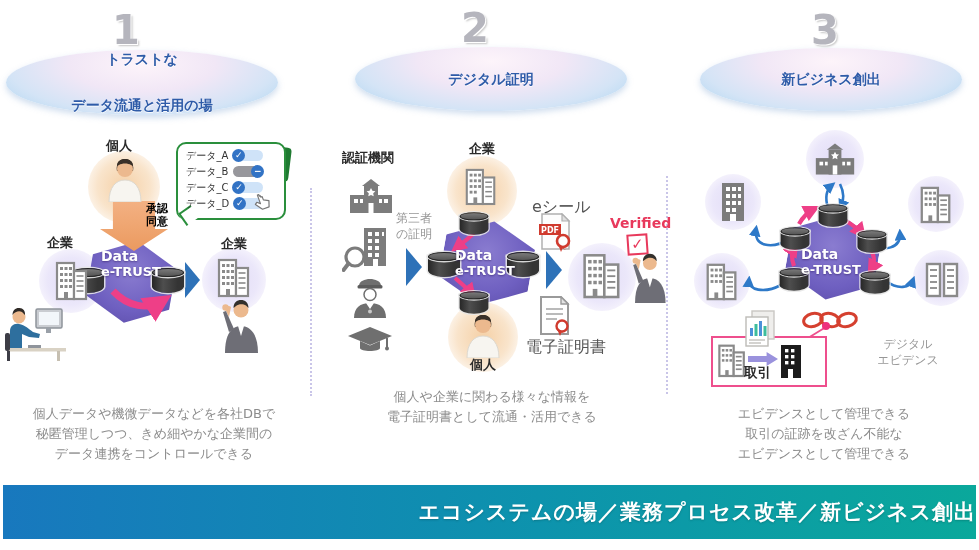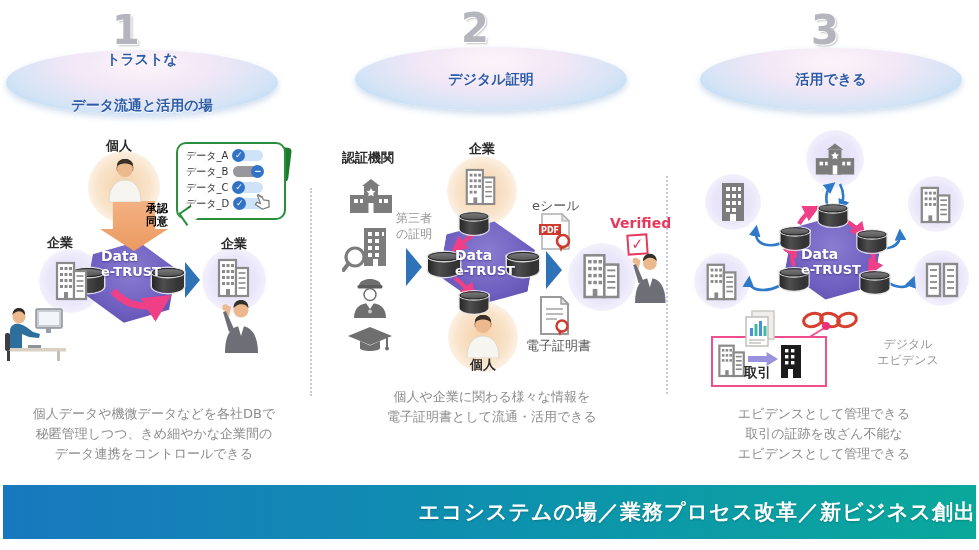--- a/index.html
+++ b/index.html
@@ -48,21 +48,21 @@
   .tri{position:absolute;z-index:3;background:#2e72b8;clip-path:polygon(0 0,100% 50%,0 100%);}
 
   
   .aparrow{position:absolute;z-index:3;background:linear-gradient(180deg,#f3b183,#eb9a5f);
     clip-path:polygon(19% 0,81% 0,81% 56%,100% 56%,50% 100%,0 56%,19% 56%);}
   .aparrow-label{position:absolute;z-index:4;text-align:right;font-size:11px;font-weight:bold;
     color:#000000;line-height:1.15;}
 
   
   .lbl{position:absolute;z-index:6;color:#2b2b2b;font-size:13px;font-weight:600;}
-  .lbl-sm{position:absolute;z-index:6;color:#555;font-size:13px;}
+  .lbl-sm{position:absolute;z-index:6;color:#555;font-size:16px;}
   .lbl-gray{position:absolute;z-index:6;color:#979797;font-size:12px;line-height:1.3;}
 
   
   .bubble-back{position:absolute;z-index:6;background:#1f7a31;border-radius:4px;transform:rotate(7deg);}
   .bubble{position:absolute;z-index:7;background:#fff;border:2.5px solid #2a8f3c;border-radius:10px;}
   .bubble-tail{position:absolute;z-index:8;width:13px;height:13px;background:#fff;
     border-left:2.5px solid #2a8f3c;border-bottom:2.5px solid #2a8f3c;transform:rotate(55deg);}
   .trow{position:absolute;z-index:9;display:flex;align-items:center;gap:5px;height:13px;
     font-size:10px;color:#333;}
   .tog{width:30px;height:11px;border-radius:6px;background:#cfe3f8;position:relative;}
@@ -103,21 +103,21 @@
     <div class="t">データ流通と活用の場</div>
   </div>
 
   <div class="stepnum" style="left:461px;top:8px;">2</div>
   <div class="ellipse" style="left:355px;top:47px;width:272px;height:64px;">
     <div class="t">デジタル証明</div>
   </div>
 
   <div class="stepnum" style="left:811px;top:10px;">3</div>
   <div class="ellipse" style="left:700px;top:48px;width:262px;height:63px;">
-    <div class="t">活用できる</div>
+    <div class="t">新ビジネス創出</div>
   </div>
 
   <div class="vsep" style="left:310px;top:188px;height:208px;"></div>
   <div class="vsep" style="left:666px;top:176px;height:218px;"></div>
 
   <div class="lbl" style="left:106px;top:137px;">個人</div>
   <div class="glow-o" style="left:88px;top:151px;width:72px;height:72px;"></div>
   <div class="icon" style="left:104px;top:156px;">
     <svg width="42" height="46" viewBox="0 0 42 46">
       <path d="M21 3 C13 3 12 11 13 15 L29 15 C30 11 29 3 21 3 Z" fill="#3a3028"></path>

